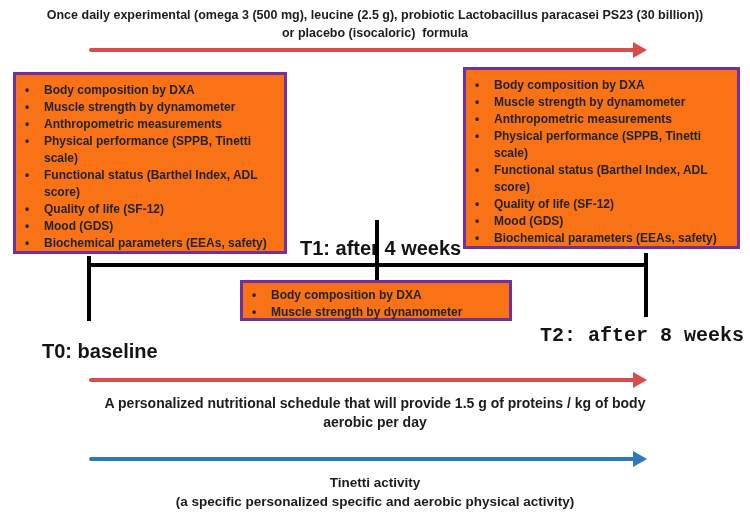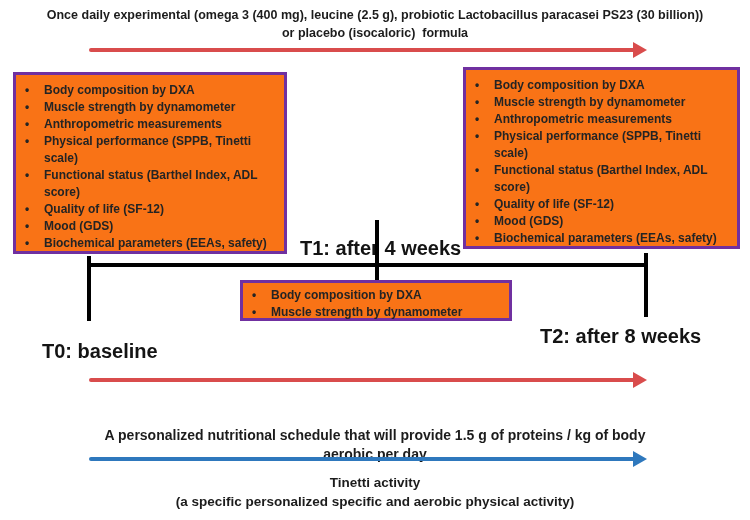--- a/index.html
+++ b/index.html
@@ -48,21 +48,21 @@
     font-size:14px;line-height:19px;color:#1c1c1c;
   }
   .caption.small{font-size:13.5px;}
 </style>
 </head>
 <body>
 
 <div class="canvas">
 
   <div class="hdr">
-    <div class="l1">Once daily experimental (omega 3 (400 mg), leucine (2.5 g), probiotic Lactobacillus paracasei PS23 (30 billion))</div>
+    <div class="l1">Once daily experimental (omega 3 (500 mg), leucine (2.5 g), probiotic Lactobacillus paracasei PS23 (30 billion))</div>
     <div class="l2">or placebo (isocaloric)  formula</div>
   </div>
 
   <div class="arrow red" style="left:89px;top:48px;width:558px;">
     <div class="shaft"></div>
     <div class="head"></div>
   </div>
 
   <div class="pbox" style="left:13px;top:72px;width:274px;height:182px;">
     <ul>
@@ -98,27 +98,27 @@
   <div class="vline" style="left:644px;top:253px;width:4px;height:64px;"></div>
 
   <div class="pbox" style="left:240px;top:280px;width:272px;height:41px;">
     <ul style="padding-top:4px;">
       <li>Body composition by DXA</li>
       <li>Muscle strength by dynamometer</li>
     </ul>
   </div>
 
   <div class="tp" style="left:42px;top:339px;">T0: baseline</div>
-  <div class="tp" style="left:540px;top:324px;">T2: after 8 weeks</div>
+  <div class="tp" style="left:540px;top:324px;font-family:Liberation Mono, monospace;">T2: after 8 weeks</div>
 
   <div class="arrow red" style="left:89px;top:378px;width:558px;">
     <div class="shaft"></div>
     <div class="head"></div>
   </div>
-  <div class="caption" style="top:394px;margin-top:32px;">
+  <div class="caption" style="top:394px;">
     <div>A personalized nutritional schedule that will provide 1.5 g of proteins / kg of body</div>
     <div>aerobic per day</div>
   </div>
 
   <div class="arrow blue" style="left:89px;top:457px;width:558px;">
     <div class="shaft"></div>
     <div class="head"></div>
   </div>
   <div class="caption small" style="top:473px;">
     <div>Tinetti activity</div>

